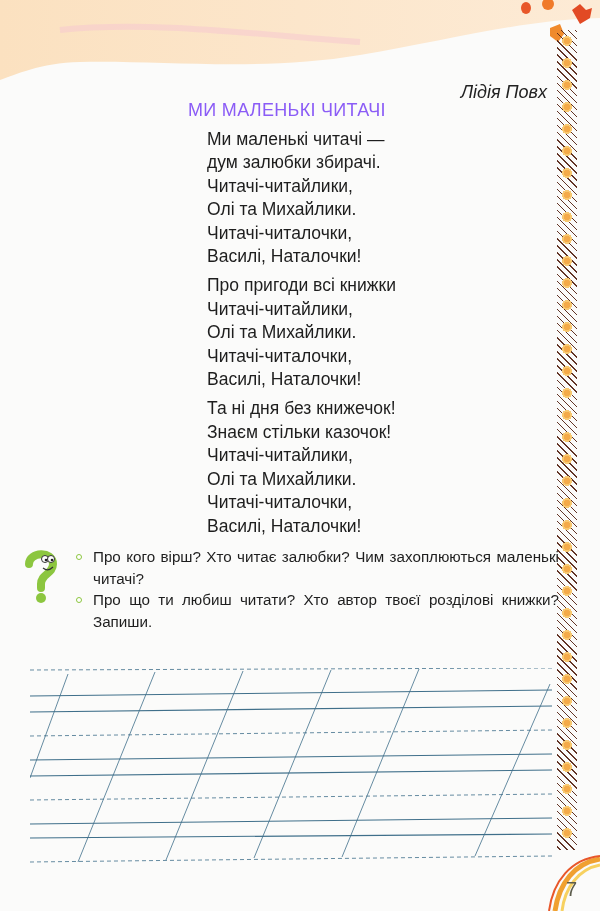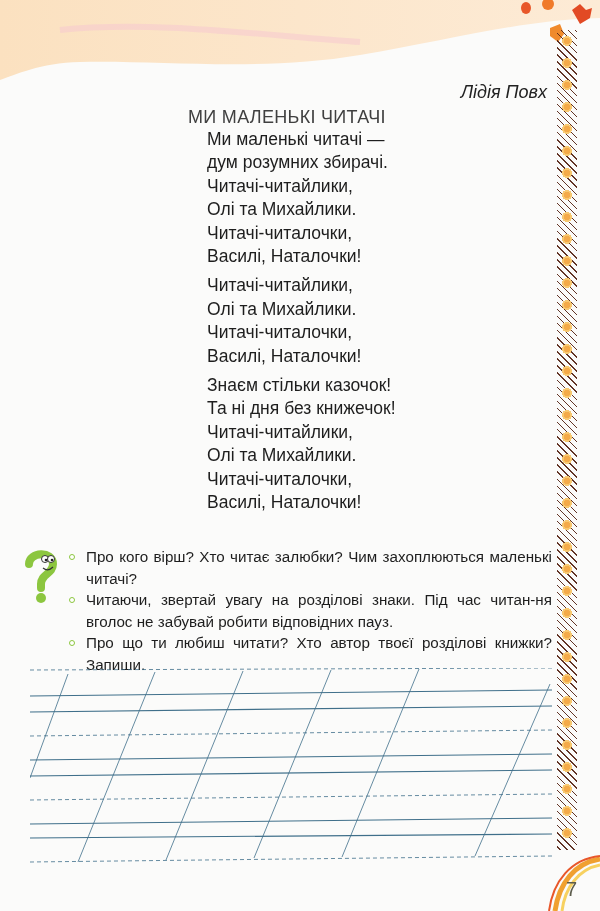--- a/index.html
+++ b/index.html
@@ -8,26 +8,26 @@
   .top-wave{position:absolute;left:0;top:0;width:600px;height:120px;}
   .leaves{position:absolute;left:510px;top:0;width:90px;height:60px;}
   .ornament{position:absolute;left:557px;top:30px;width:20px;height:820px;
     background:
       radial-gradient(circle at 50% 50%, #f4a640 0 3px, #f7c66a 3px 5px, transparent 5px) 0 0/20px 22px repeat-y,
       repeating-linear-gradient(45deg, transparent 0 2px, #5a2a1a 2px 3px, transparent 3px 5px);
     opacity:.95;
     -webkit-mask: linear-gradient(#000,#000);
   }
   .author{position:absolute;right:53px;top:74px;font-style:italic;font-size:18px;color:#222;margin-top:8px;}
-  .title{position:absolute;left:188px;top:107px;font-size:18px;letter-spacing:.3px;color:#404040;}
+  .title{position:absolute;left:188px;top:100px;font-size:18px;letter-spacing:.3px;color:#8b5cf6;}
   .poem{position:absolute;left:207px;top:128px;font-size:17.5px;line-height:23.4px;color:#1e1e1e;}
   .stanza{margin-bottom:6px;}
   .stanza div{white-space:nowrap;}
   .qmark{position:absolute;left:25px;top:550px;width:32px;height:54px;}
-  .questions{position:absolute;left:69px;top:546px;width:483px;font-size:15.2px;line-height:21.5px;color:#1e1e1e;}
+  .questions{position:absolute;left:76px;top:546px;width:483px;font-size:15.2px;line-height:21.5px;color:#1e1e1e;}
   .q{position:relative;padding-left:17px;text-align:justify;}
   .q::before{content:"";position:absolute;left:0;top:8px;width:6px;height:6px;border-radius:50%;border:1.5px solid #8cc63f;background:#fff;box-sizing:border-box;}
   .lines{position:absolute;left:30px;top:668px;width:522px;height:200px;}
   .pagenum{position:absolute;left:566px;top:878px;font-size:20px;color:#5d5d4d;}
   .corner{position:absolute;left:545px;top:855px;width:55px;height:56px;}
 </style>
 </head>
 <body>
 
 <svg class="top-wave" viewBox="0 0 600 120" preserveAspectRatio="none">
@@ -49,55 +49,55 @@
 </svg>
 
 <div class="ornament"></div>
 
 <div class="author">Лідія Повх</div>
 <div class="title">МИ  МАЛЕНЬКІ ЧИТАЧІ</div>
 
 <div class="poem">
   <div class="stanza">
     <div>Ми маленькі читачі —</div>
-    <div>дум розумних збирачі.</div>
+    <div>дум залюбки збирачі.</div>
     <div>Читачі-читайлики,</div>
     <div>Олі та Михайлики.</div>
     <div>Читачі-читалочки,</div>
     <div>Василі, Наталочки!</div>
   </div>
   <div class="stanza">
+    <div>Про пригоди всі книжки</div>
     <div>Читачі-читайлики,</div>
     <div>Олі та Михайлики.</div>
     <div>Читачі-читалочки,</div>
     <div>Василі, Наталочки!</div>
   </div>
   <div class="stanza">
+    <div>Та ні дня без книжечок!</div>
     <div>Знаєм стільки казочок!</div>
-    <div>Та ні дня без книжечок!</div>
     <div>Читачі-читайлики,</div>
     <div>Олі та Михайлики.</div>
     <div>Читачі-читалочки,</div>
     <div>Василі, Наталочки!</div>
   </div>
 </div>
 
 <svg class="qmark" viewBox="0 0 32 54">
   <path d="M4 14 C4 2 28 0 28 14 C28 24 16 24 16 34 L16 38" stroke="#8cc63f" stroke-width="8" fill="none" stroke-linecap="round"></path>
   <circle cx="16" cy="48" r="5" fill="#8cc63f"></circle>
   <circle cx="20" cy="9" r="3.5" fill="#fff" stroke="#333" stroke-width="1"></circle>
   <circle cx="26" cy="9" r="3.5" fill="#fff" stroke="#333" stroke-width="1"></circle>
   <circle cx="21" cy="10" r="1.3" fill="#222"></circle>
   <circle cx="27" cy="10" r="1.3" fill="#222"></circle>
   <path d="M18 18 Q23 22 28 17" stroke="#333" stroke-width="1.2" fill="none"></path>
 </svg>
 
 <div class="questions">
   <div class="q">Про кого вірш? Хто читає залюбки? Чим захоплюються маленькі читачі?</div>
-  <div class="q">Читаючи, звертай увагу на розділові знаки. Під час читан-ня вголос не забувай робити відповідних пауз.</div>
   <div class="q">Про що ти любиш читати? Хто автор твоєї розділові книжки? Запиши.</div>
 </div>
 
 <svg class="lines" viewBox="0 0 522 200">
   <g stroke="#3f6f8a" fill="none">
     <line x1="0" y1="2" x2="522" y2="0" stroke-dasharray="4 3" stroke-width="0.8"></line>
     <line x1="0" y1="28" x2="522" y2="22" stroke-width="1"></line>
     <line x1="0" y1="44" x2="522" y2="38" stroke-width="1.2"></line>
     <line x1="0" y1="68" x2="522" y2="62" stroke-dasharray="4 3" stroke-width="0.8"></line>
     <line x1="0" y1="92" x2="522" y2="86" stroke-width="1"></line>

